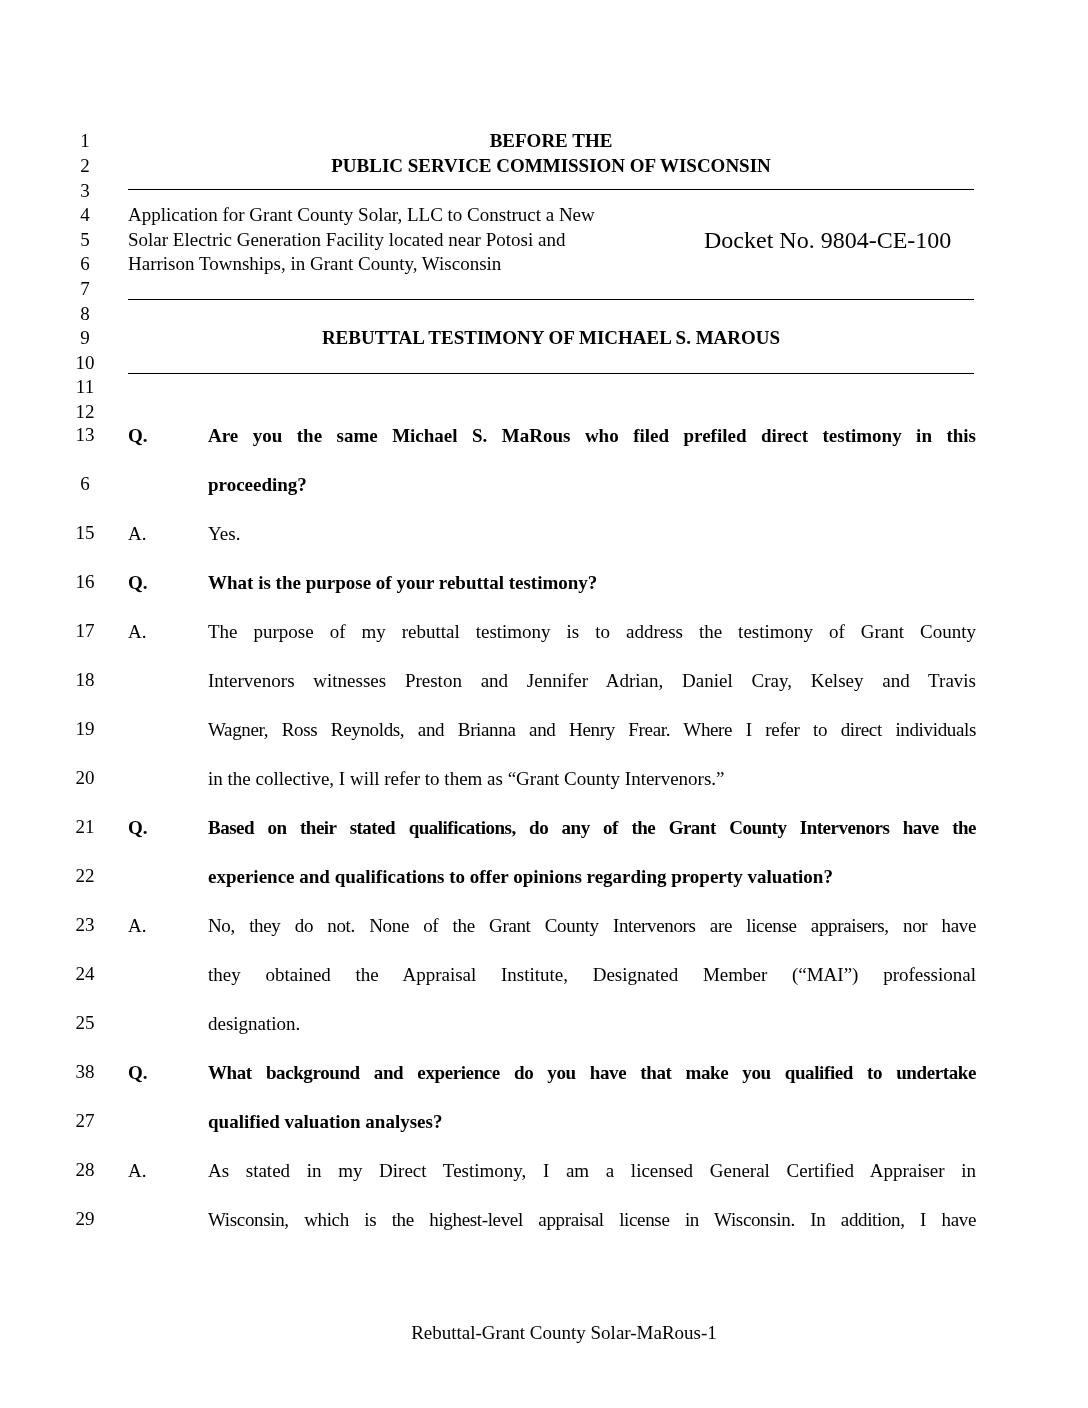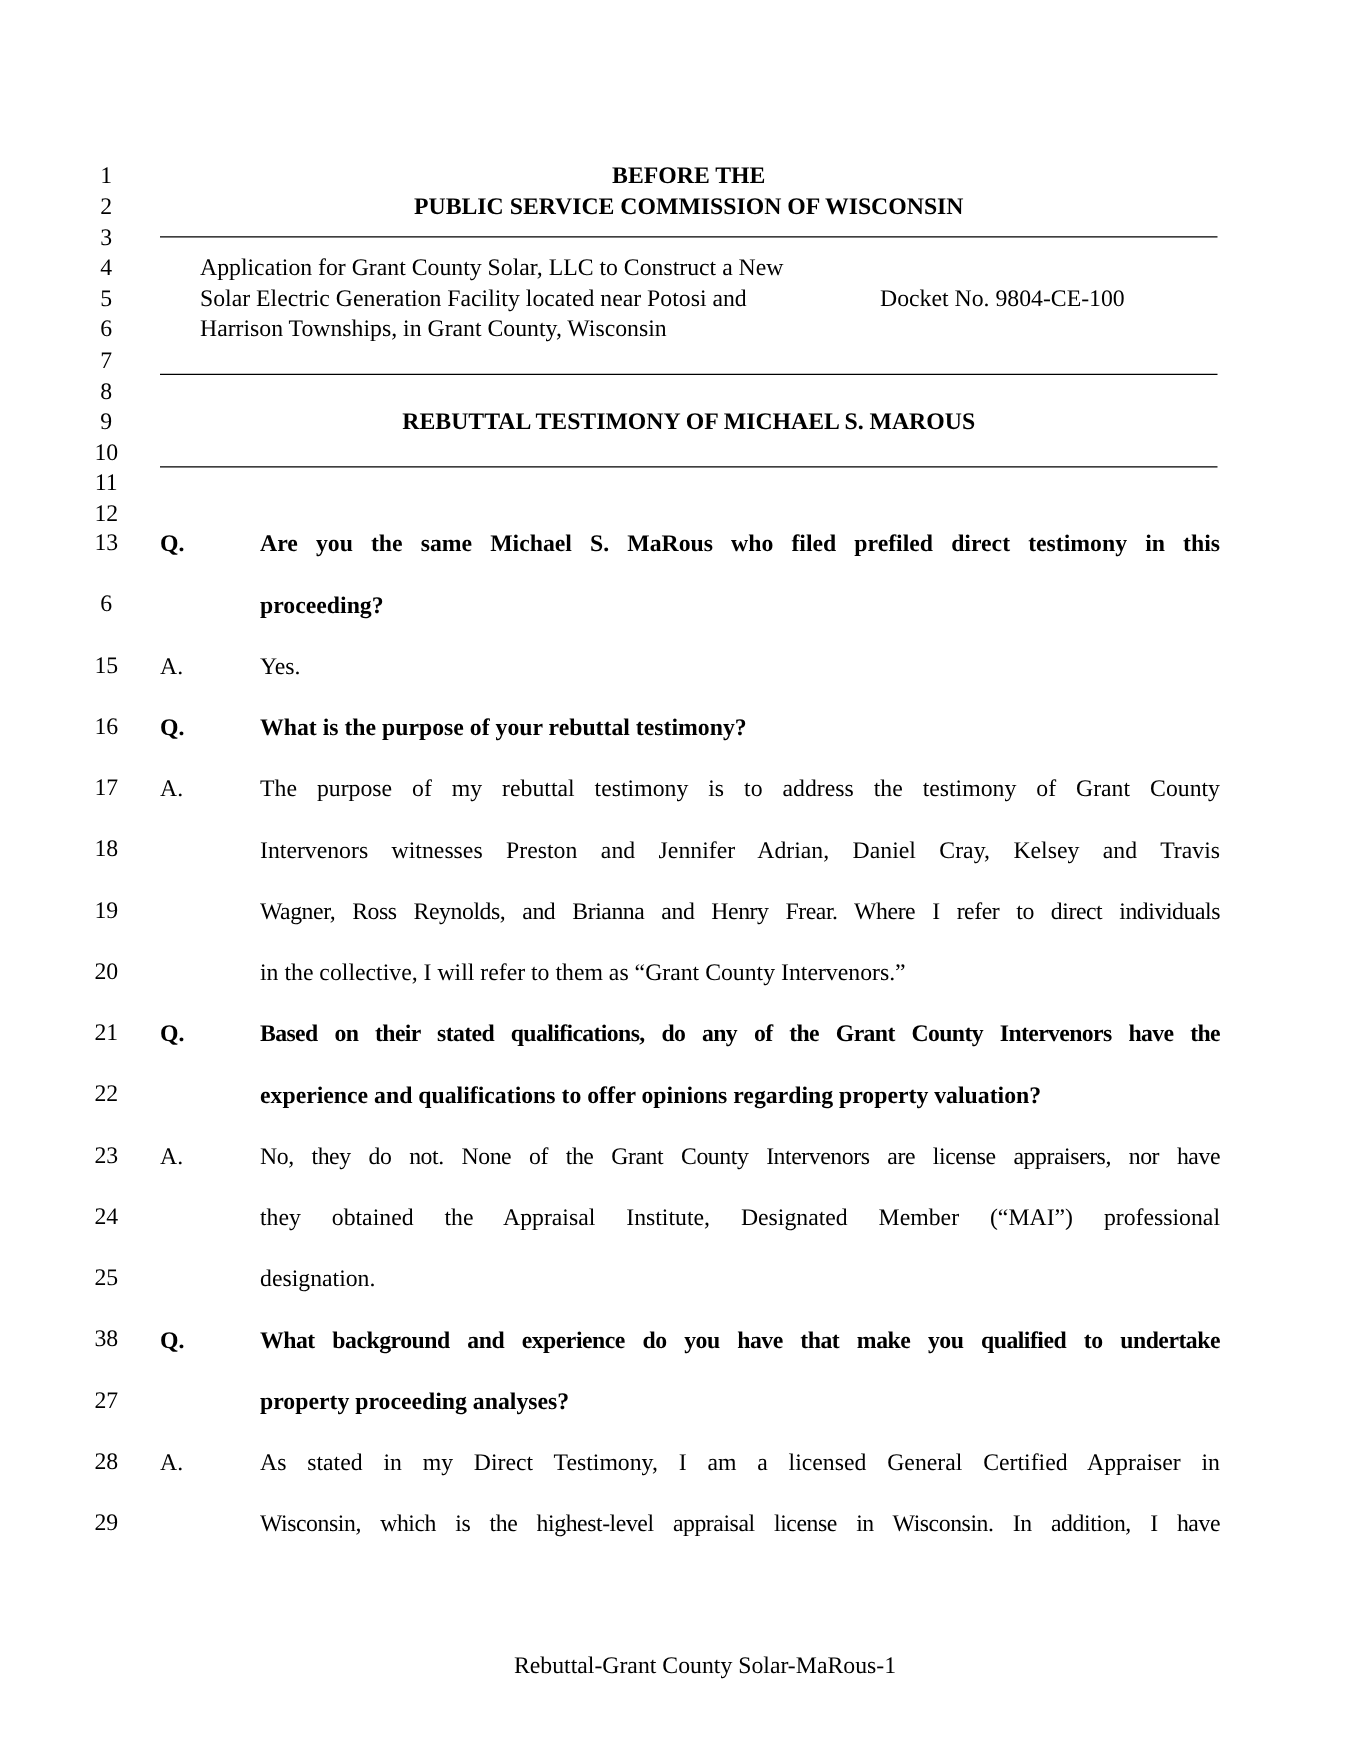--- a/index.html
+++ b/index.html
@@ -1,22 +1,22 @@
 <!DOCTYPE html>
 <html><head>
   <meta charset="utf-8">
   <style>
     html, body { margin: 0; padding: 0; background: #ffffff; }
     body { width: 1088px; height: 1408px; position: relative; overflow: hidden;
            font-family: "Liberation Serif", "DejaVu Serif", serif; color: #000; }
     .ln { position: absolute; left: 70px; width: 30px; text-align: center; font-size: 19px; line-height: 22px; }
     .hdr { position: absolute; left: 128px; width: 846px; text-align: center; font-weight: bold; font-size: 19px; line-height: 22px; }
     .rule { position: absolute; left: 128px; width: 846px; height: 0; border-top: 1.6px solid #000; }
-    .cap { position: absolute; left: 128px; font-size: 19px; line-height: 22px; white-space: nowrap; margin-left: 32px; }
-    .docket { position: absolute; left: 704px; font-size: 19px; line-height: 22px; white-space: nowrap; }
+    .cap { position: absolute; left: 128px; font-size: 19px; line-height: 22px; white-space: nowrap; }
+    .docket { position: absolute; left: 704px; font-size: 24px; line-height: 22px; white-space: nowrap; }
     .qa { position: absolute; left: 128px; font-size: 19px; line-height: 24px; }
     .txt { position: absolute; left: 208px; width: 768px; font-size: 19px; line-height: 24px; white-space: nowrap; }
     .just { text-align: justify; text-align-last: justify; white-space: normal; }
     .b { font-weight: bold; }
     .footer { position: absolute; left: 0; width: 1088px; top: 1321px; text-align: center; font-size: 19px; line-height: 24px; padding-left: 20px; }
   </style>
 </head>
 <body>
 
 <div>
@@ -91,21 +91,21 @@
   <div class="txt just" style="top:963px">they obtained the Appraisal Institute, Designated Member (“MAI”) professional</div>
 
   <div class="ln" style="top:1012px">25</div>
   <div class="txt" style="top:1012px">designation.</div>
 
   <div class="ln" style="top:1061px">38</div>
   <div class="qa b" style="top:1061px">Q.</div>
   <div class="txt b just" style="top:1061px;letter-spacing:-0.4px">What background and experience do you have that make you qualified to undertake</div>
 
   <div class="ln" style="top:1110px">27</div>
-  <div class="txt b" style="top:1110px">property proceeding analyses?</div>
+  <div class="txt b" style="top:1110px">qualified valuation analyses?</div>
 
   <div class="ln" style="top:1159px">28</div>
   <div class="qa" style="top:1159px">A.</div>
   <div class="txt just" style="top:1159px">As stated in my Direct Testimony, I am a licensed General Certified Appraiser in</div>
 
   <div class="ln" style="top:1208px">29</div>
   <div class="txt just" style="top:1208px;letter-spacing:-0.35px">Wisconsin, which is the highest-level appraisal license in Wisconsin. In addition, I have</div>
 </div>
 
 <div class="footer">Rebuttal-Grant County Solar-MaRous-1</div>

